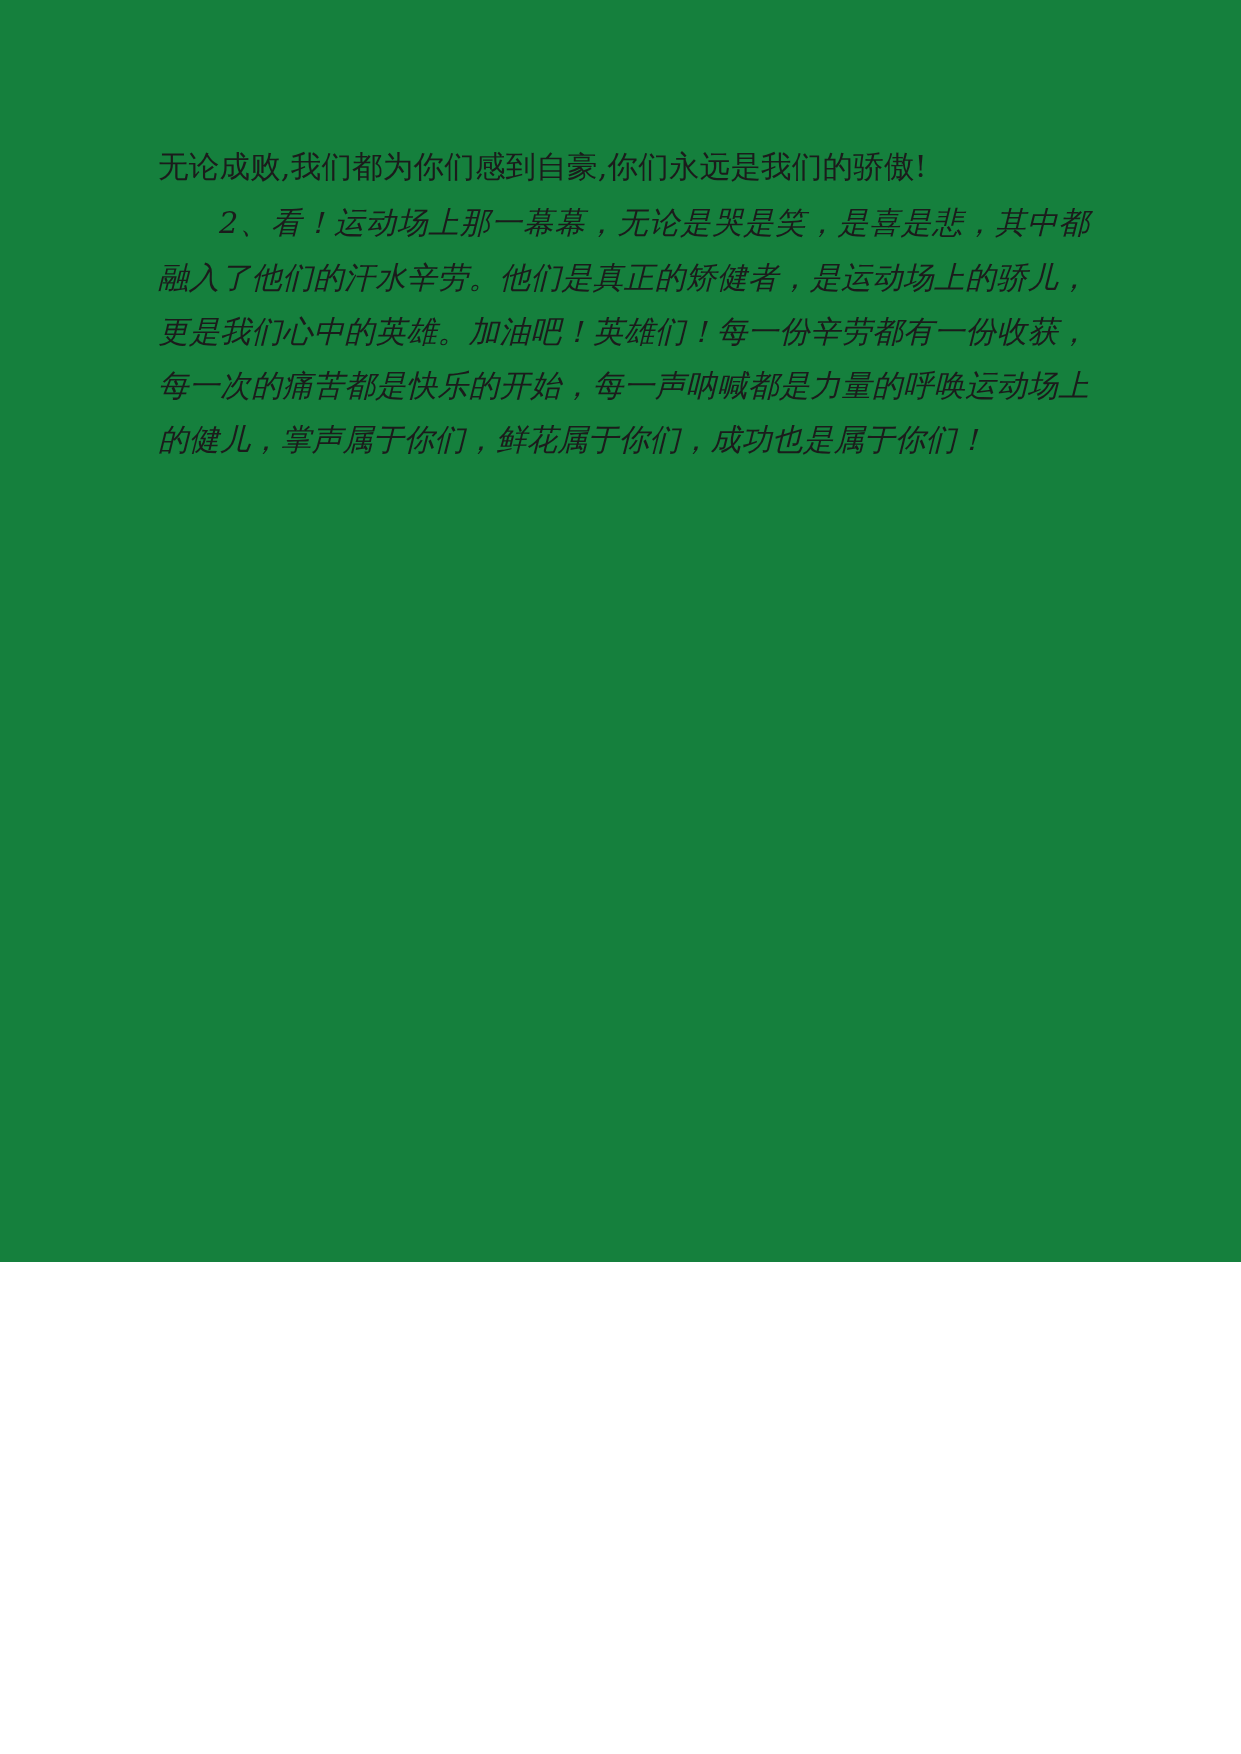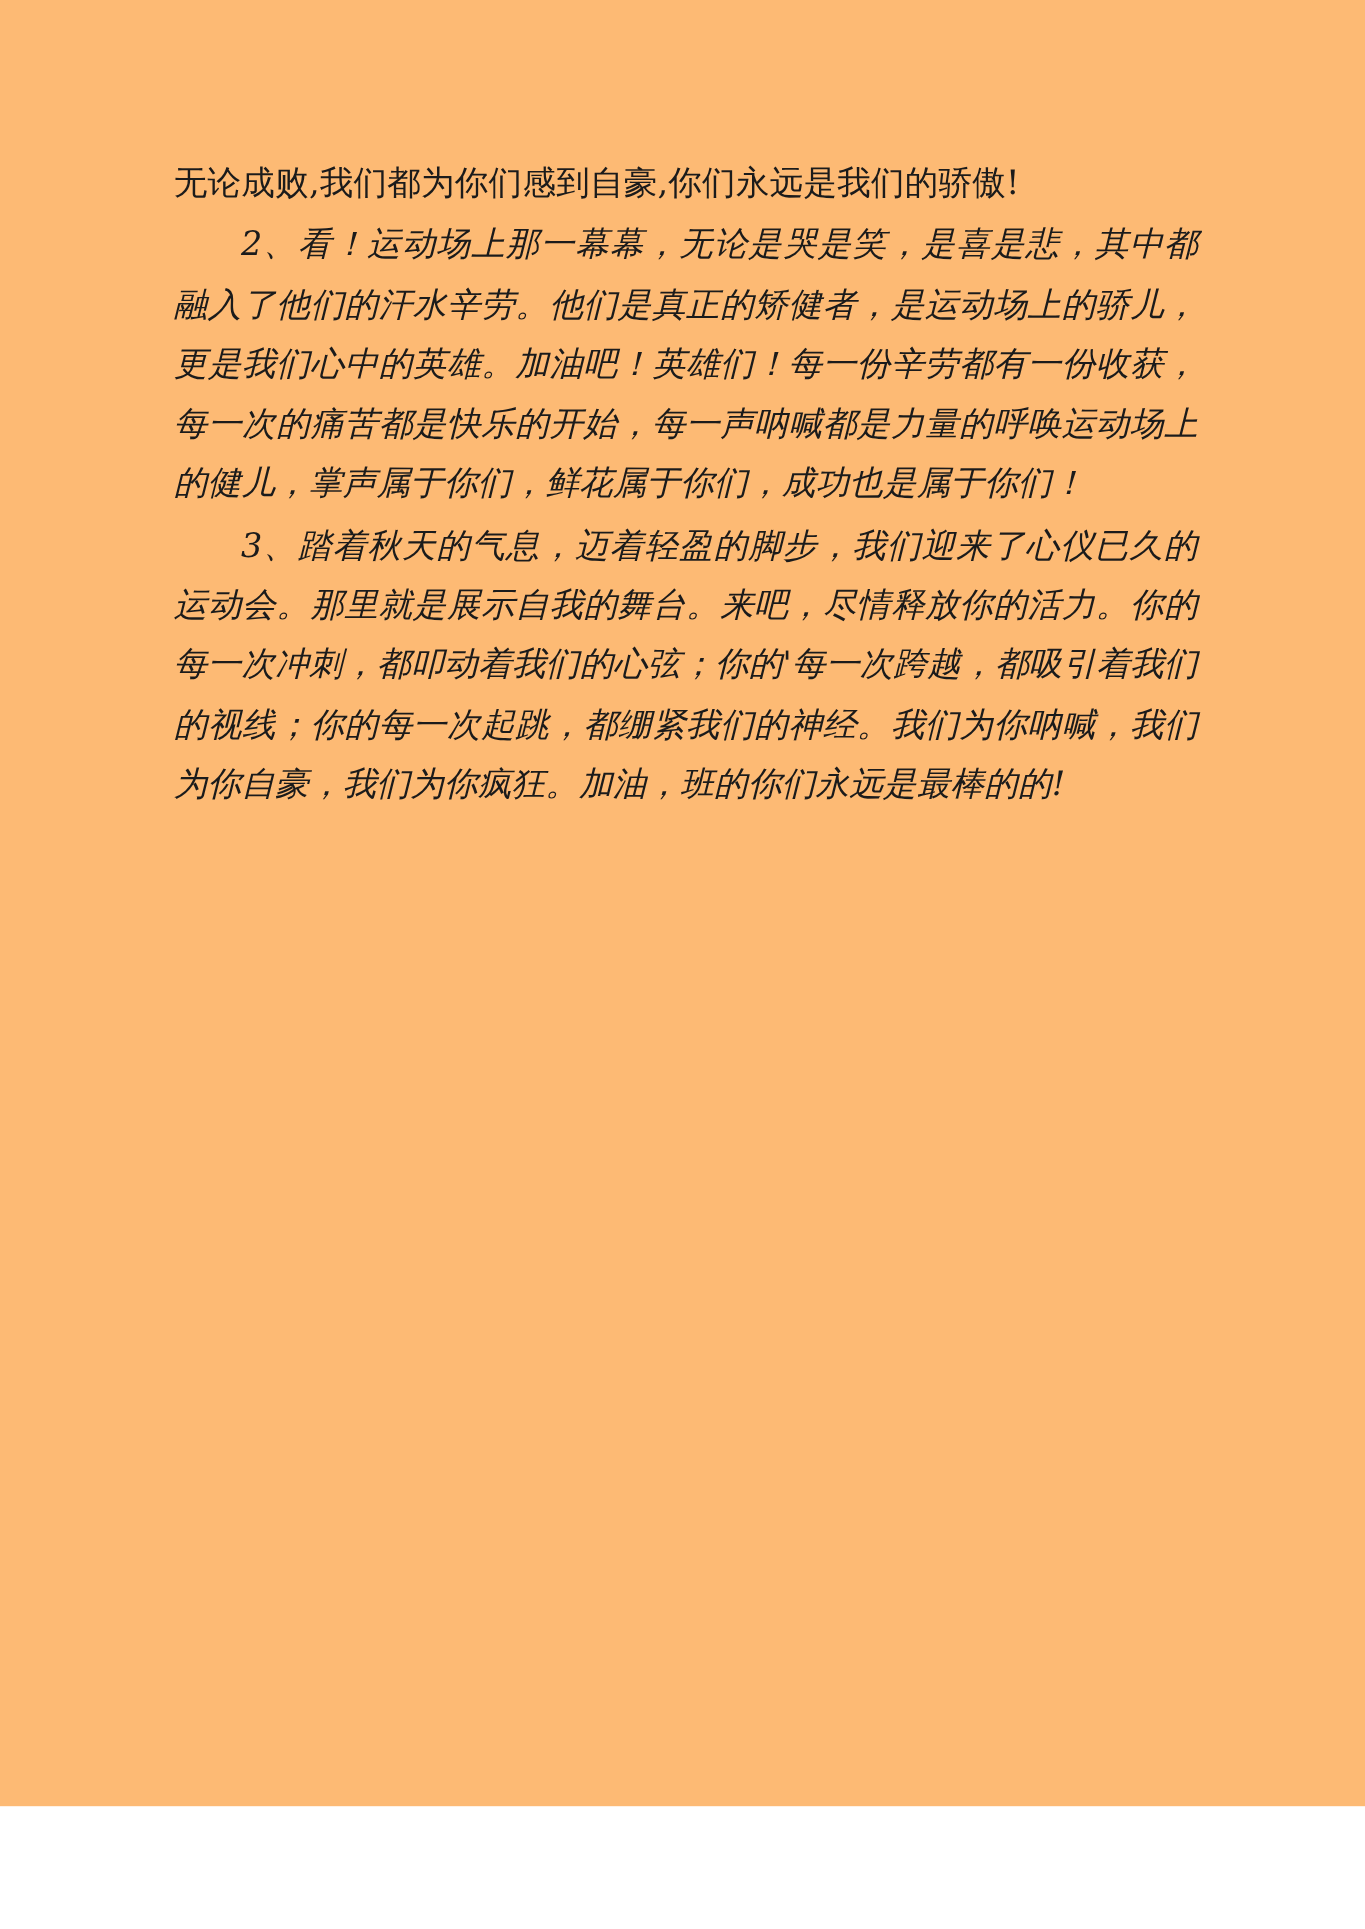--- a/index.html
+++ b/index.html
@@ -10,23 +10,23 @@
   body {
     width: 1241px;
     height: 1754px;
     font-family: "DejaVu Serif", "Liberation Serif", serif;
     color: #1b1b1b;
     overflow: hidden;
   }
   .page {
     box-sizing: border-box;
     width: 1241px;
-    height: 1642px;
+    height: 1262px;
     padding: 140px 152px 90px 158px;
-    background: #fdba74;
+    background: #15803d;
   }
   .doc-body {
     font-size: 30.5px;
     line-height: 1.78;
     text-align: justify;
     text-justify: inter-ideograph;
     letter-spacing: 0.2px;
   }
   p.para {
     margin: 0 0 2px 0;
@@ -37,15 +37,14 @@
     font-style: italic;
   }
 </style>
 </head>
 <body>
 
 <div class="page">
   <div class="doc-body">
     <p class="para">无论成败,我们都为你们感到自豪,你们永远是我们的骄傲!</p>
     <p class="para indent">2、看！运动场上那一幕幕，无论是哭是笑，是喜是悲，其中都融入了他们的汗水辛劳。他们是真正的矫健者，是运动场上的骄儿，更是我们心中的英雄。加油吧！英雄们！每一份辛劳都有一份收获，每一次的痛苦都是快乐的开始，每一声呐喊都是力量的呼唤运动场上的健儿，掌声属于你们，鲜花属于你们，成功也是属于你们！</p>
-    <p class="para indent">3、踏着秋天的气息，迈着轻盈的脚步，我们迎来了心仪已久的运动会。那里就是展示自我的舞台。来吧，尽情释放你的活力。你的每一次冲刺，都叩动着我们的心弦；你的'每一次跨越，都吸引着我们的视线；你的每一次起跳，都绷紧我们的神经。我们为你呐喊，我们为你自豪，我们为你疯狂。加油，班的你们永远是最棒的的!</p>
   </div>
 </div>
 
 </body></html>

